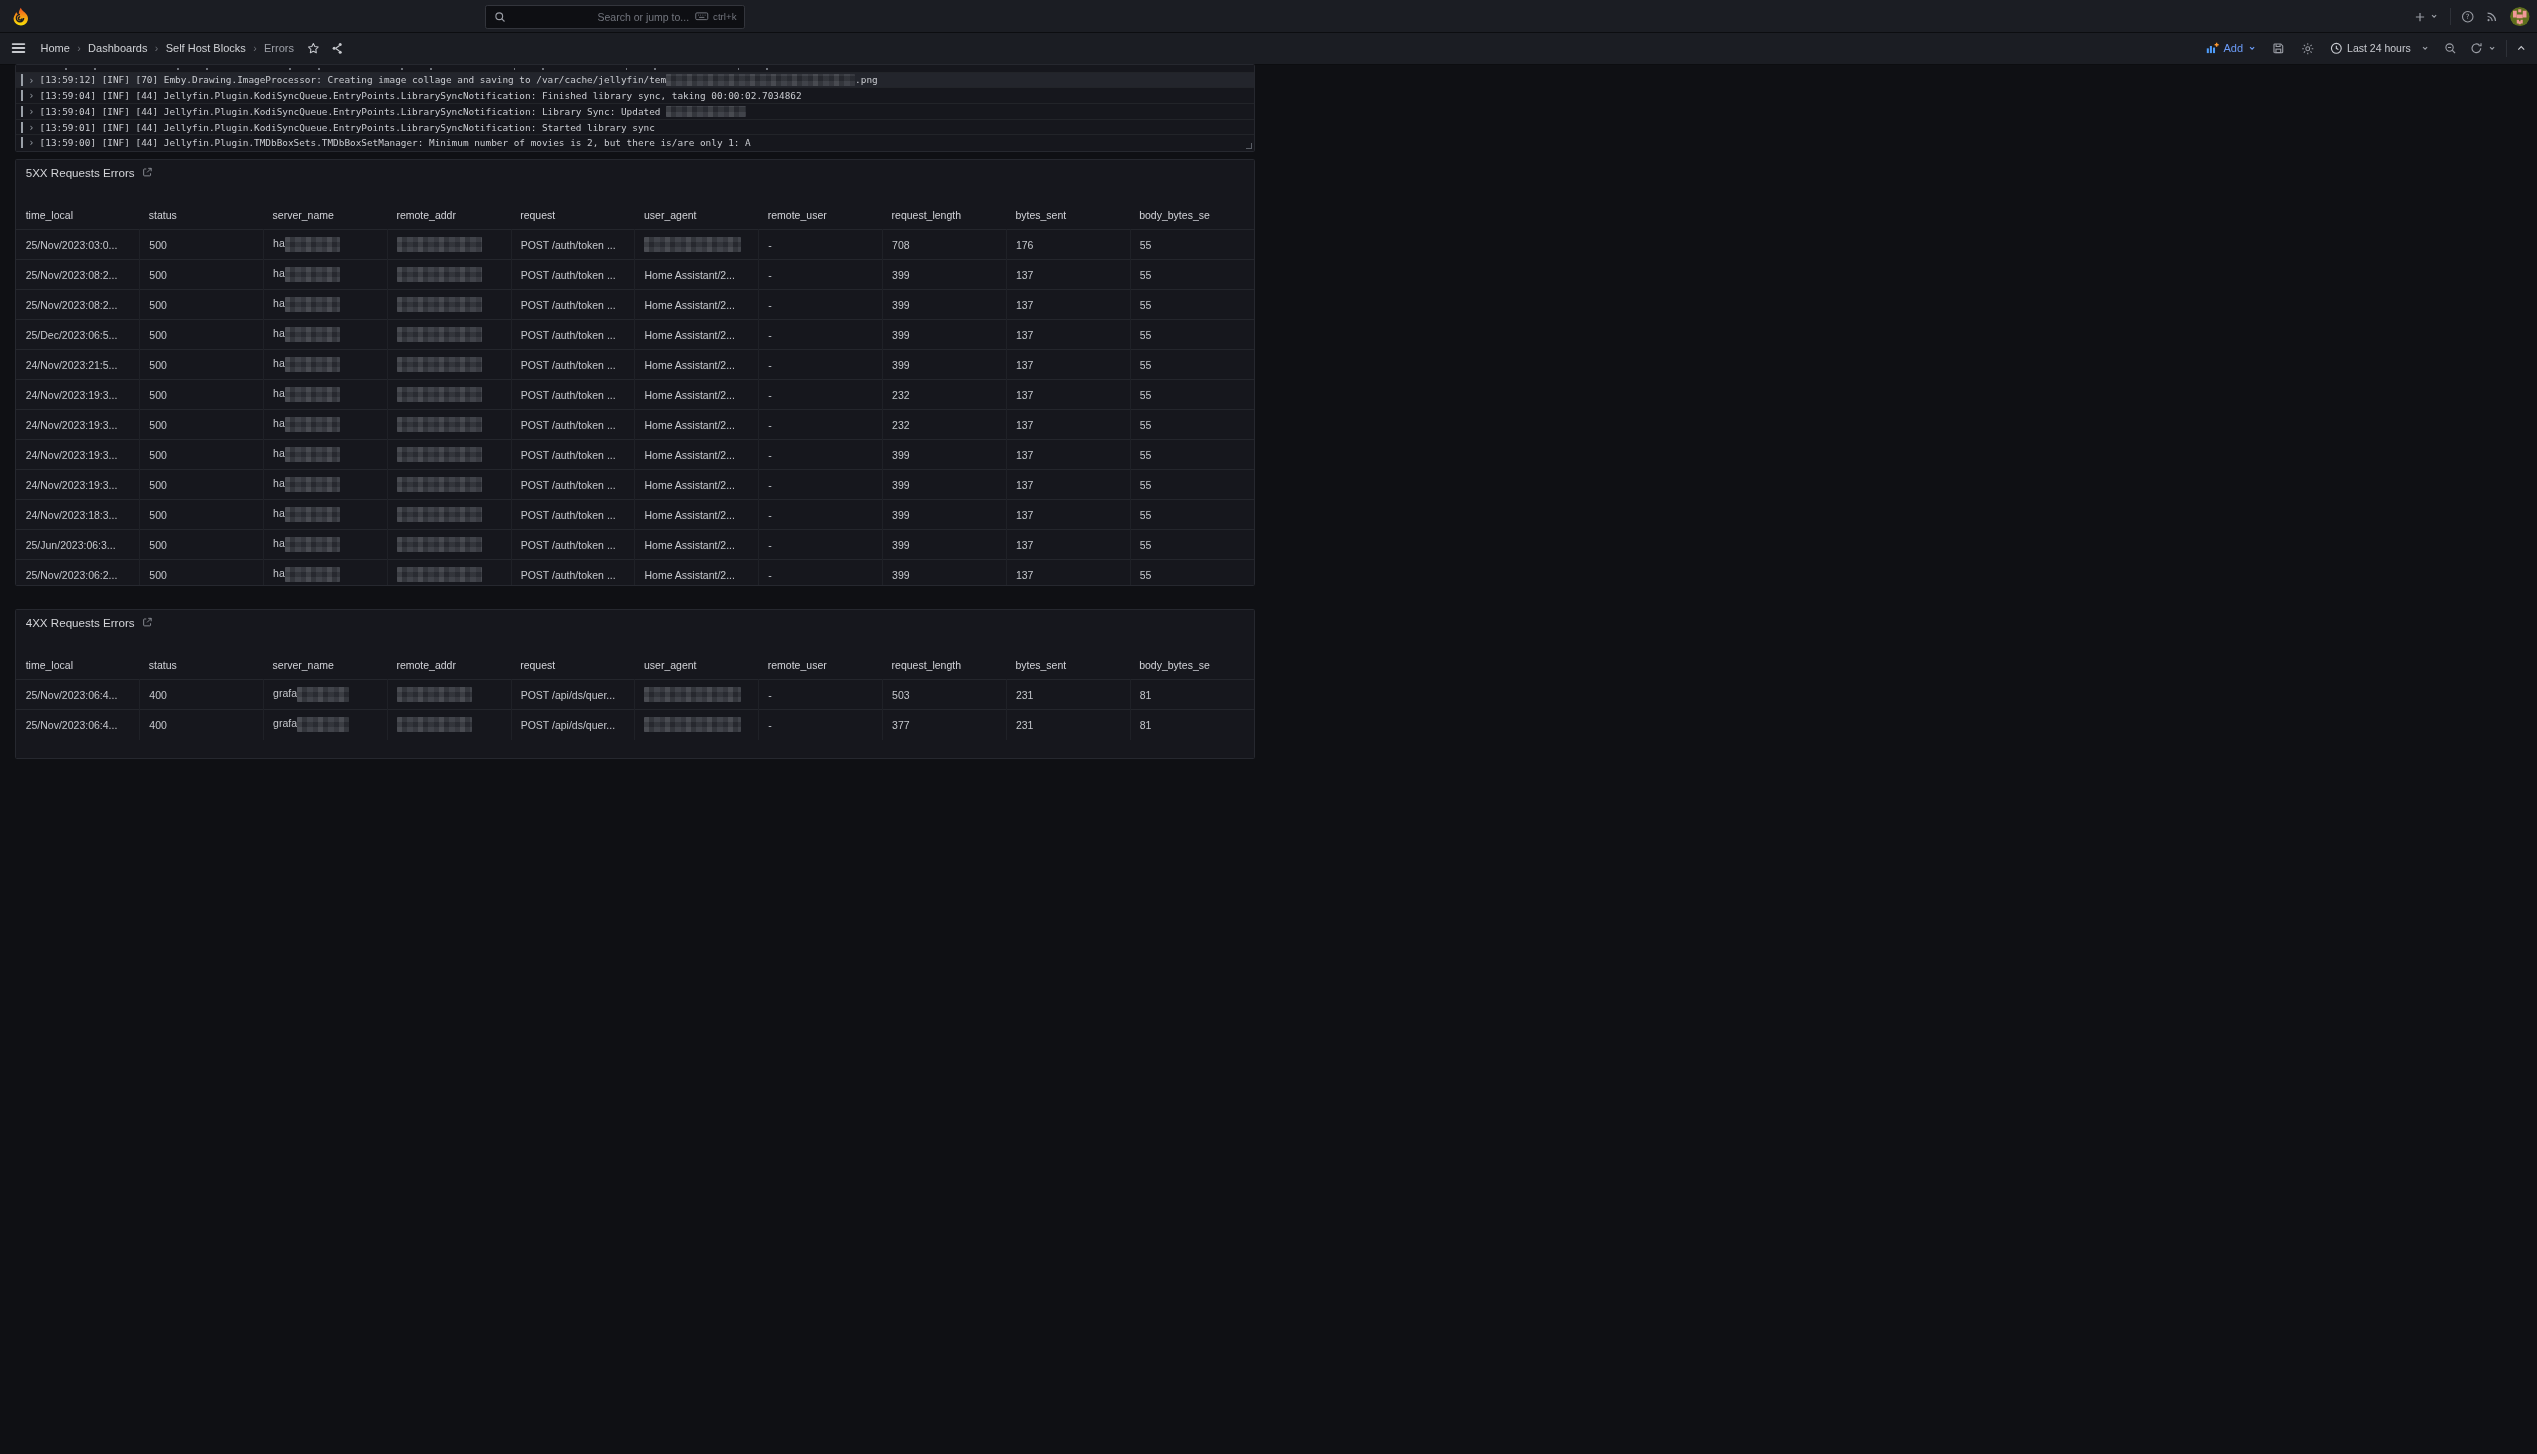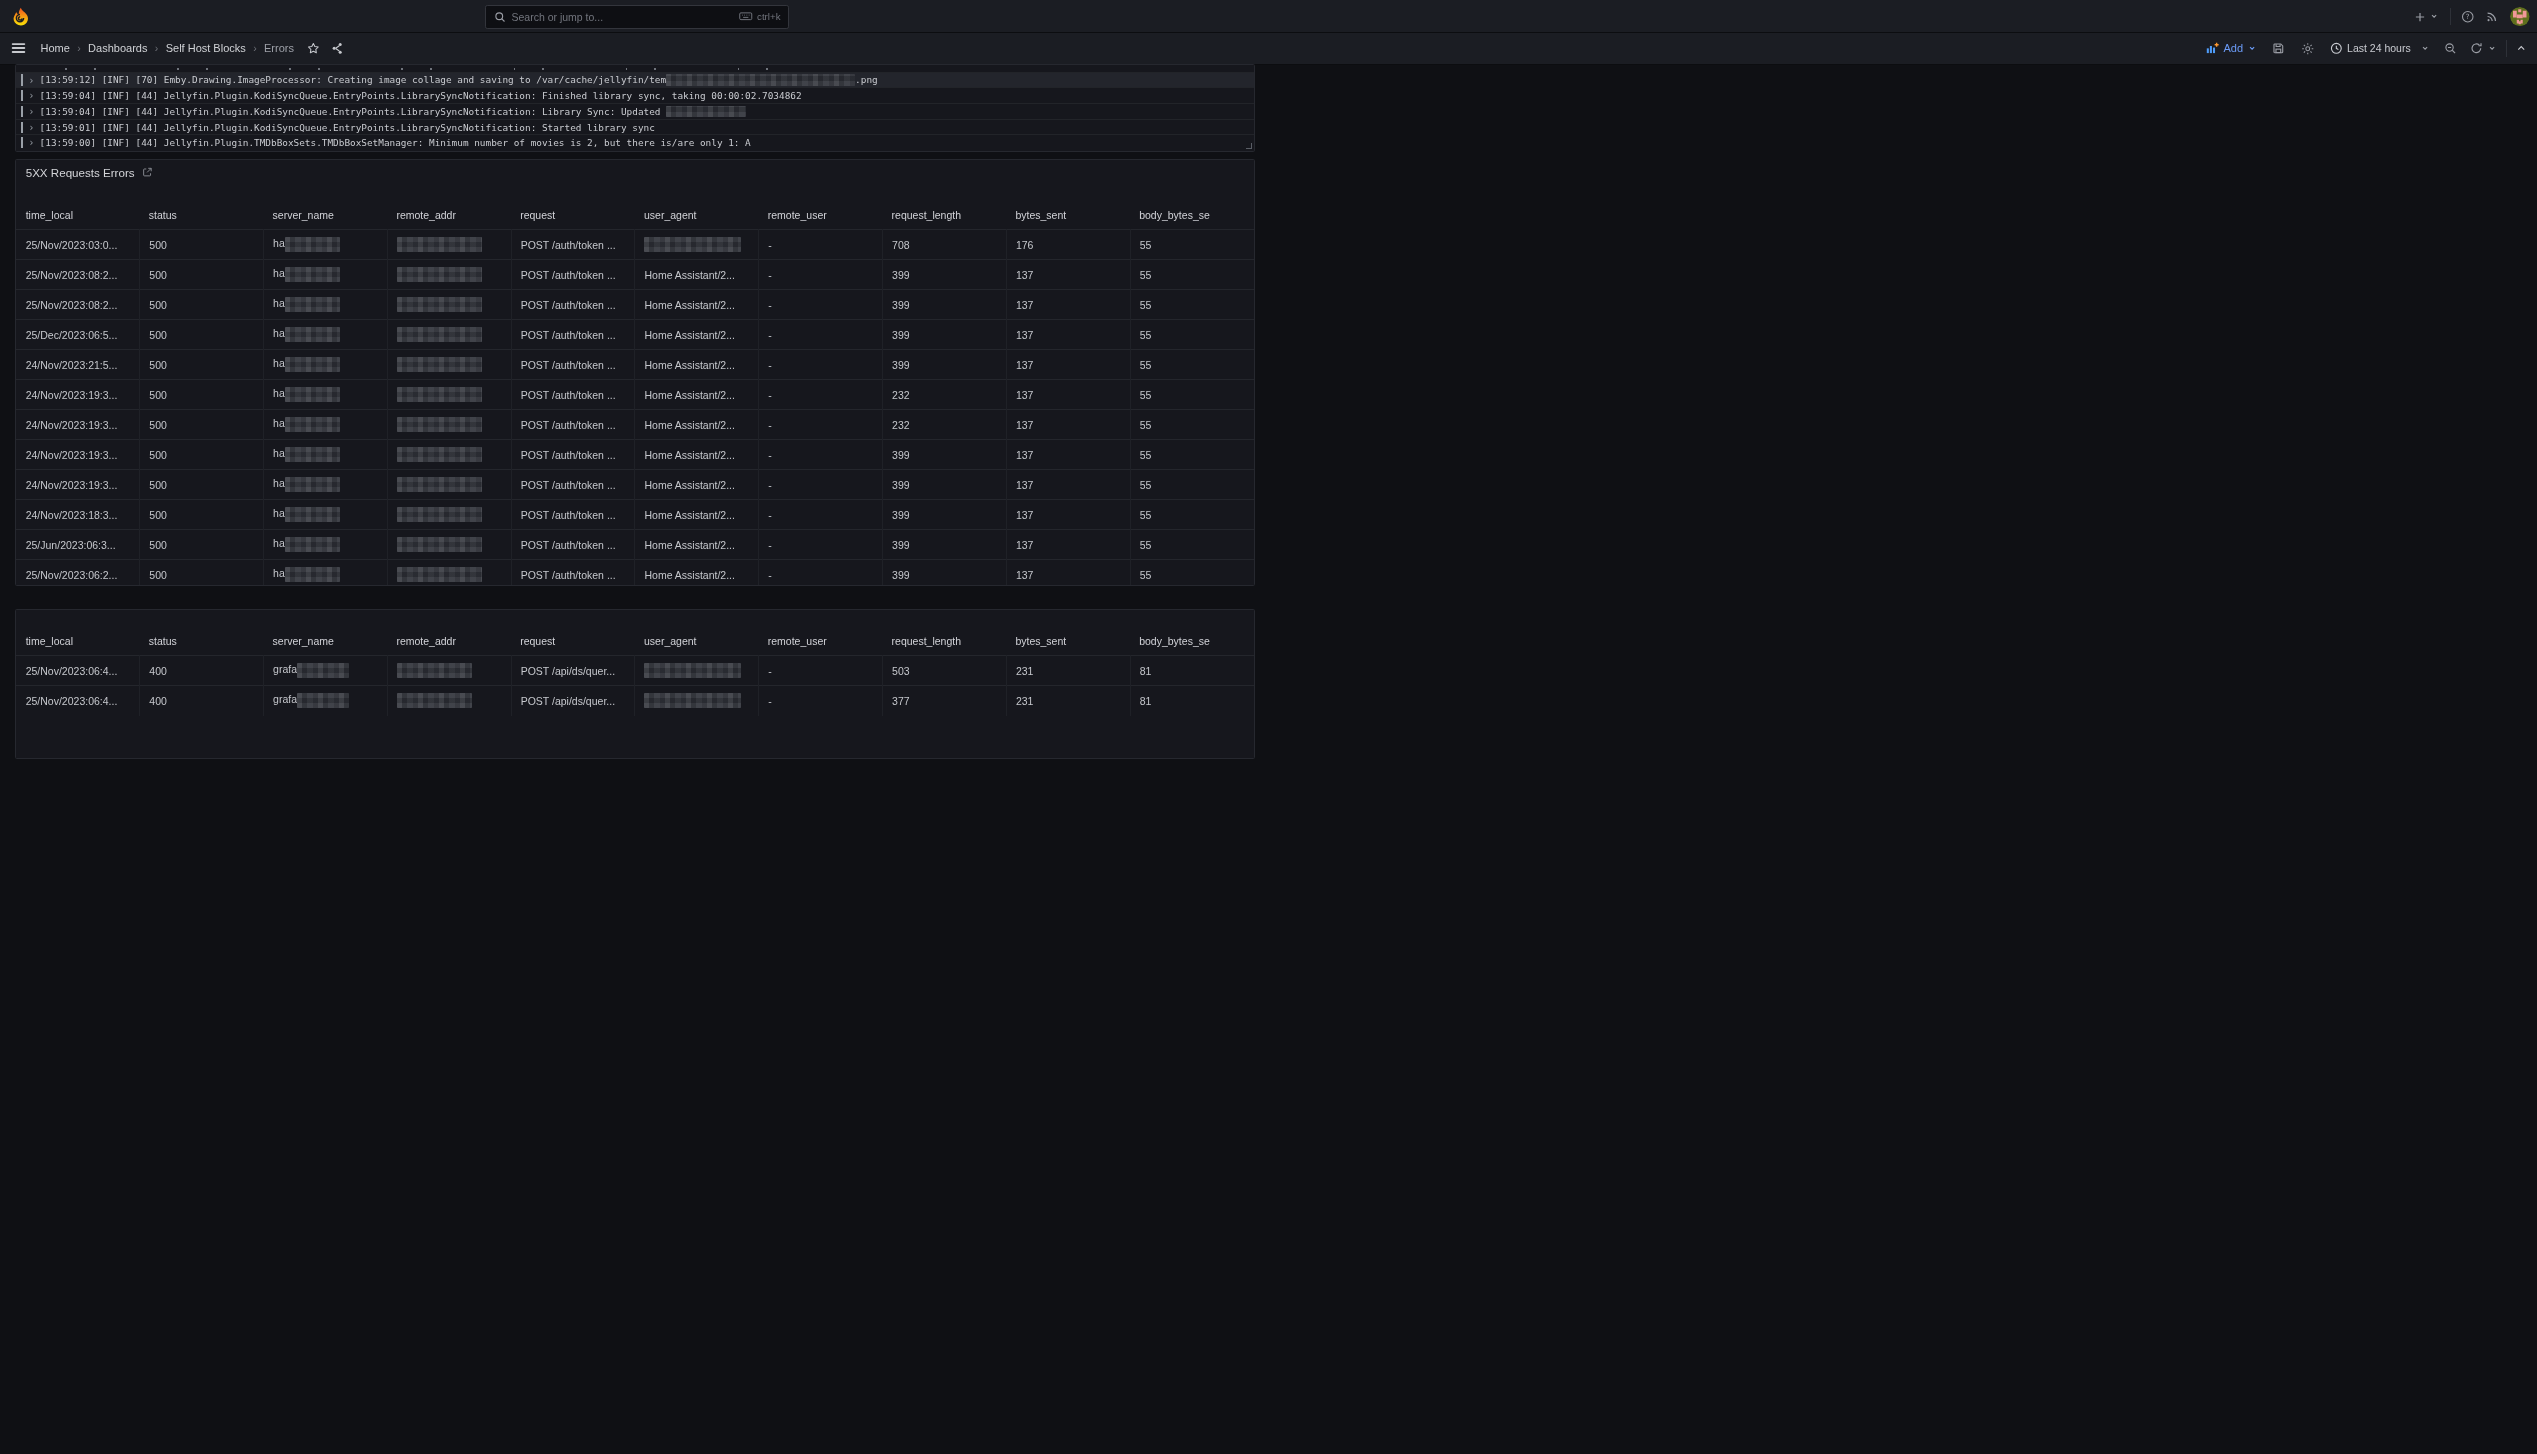--- a/index.html
+++ b/index.html
@@ -8,23 +8,23 @@
   .bar { position:absolute; left:0; width:100%; background:#1b1d23; }
   #topbar { top:0; height:33px; border-bottom:0.7px solid #0c0d10; }
   #toolbar { top:33px; height:31.5px; border-bottom:0.7px solid #0c0d10;
     display:flex; align-items:center; padding:0 10.5px; }
   .icon { display:inline-flex; align-items:center; justify-content:center; flex:none; }
   .icon svg { display:block; }
   .vdiv { width:0.7px; height:16.5px; background:#2e3138; flex:none; }
 
   
   #logo { position:absolute; left:11.2px; top:6.7px; }
-  #searchbox { position:absolute; left:485px; top:4.5px; width:304px; height:24px;
+  #searchbox { position:absolute; left:485px; top:4.5px; width:260px; height:24px;
     background:#0e0f13; border:0.7px solid #33353c; border-radius:2.2px;
-    display:flex; align-items:center; padding:0 7.5px; gap:6px; cursor:text; }
+    display:flex; align-items:center; padding:0 7.5px; gap:6px; cursor:text;text-align:right; }
   #searchbox .ph { color:#72757d; font-size:10.5px; flex:1; white-space:nowrap; }
   #searchbox .kbd { display:flex; align-items:center; gap:4.5px; color:#72757d; font-size:9.7px; }
   #top-right { position:absolute; right:7.5px; top:0; height:33px;
     display:flex; align-items:center; gap:11.2px; }
   .avatar { width:19.5px; height:19.5px; border-radius:50%; overflow:hidden; }
 
   
   .crumb { font-size:11px; color:#d0d2d6; white-space:nowrap; cursor:pointer; }
   .crumb.current { color:#9da0a8; cursor:default; }
   .crumb-sep { color:#6e7178; font-size:10.5px; padding:0 0.7px; }
@@ -467,20 +467,29 @@
           <td>-</td>
           <td>399</td>
           <td>137</td>
           <td>55</td>
         </tr>
       </tbody>
   </table>
 </div>
 
 <div class="panel" id="panel-4xx">
+  <div class="panel-title-row">
+    <span class="panel-title">4XX Requests Errors</span>
+    <span class="icon">
+      <svg width="10.5" height="10.5" viewBox="0 0 16 16" stroke="#8e9198" stroke-width="1.4" fill="none">
+        <path d="M6.5 3H3.8A1.3 1.3 0 0 0 2.5 4.3v7.9a1.3 1.3 0 0 0 1.3 1.3h7.9a1.3 1.3 0 0 0 1.3-1.3V9.5"></path>
+        <path d="M9.5 2h4.5v4.5 M13.8 2.2L7.8 8.2"></path>
+      </svg>
+    </span>
+  </div>
   <table>
     <thead>
         <tr>
           <th>time_local</th>
           <th>status</th>
           <th>server_name</th>
           <th>remote_addr</th>
           <th>request</th>
           <th>user_agent</th>
           <th>remote_user</th>

